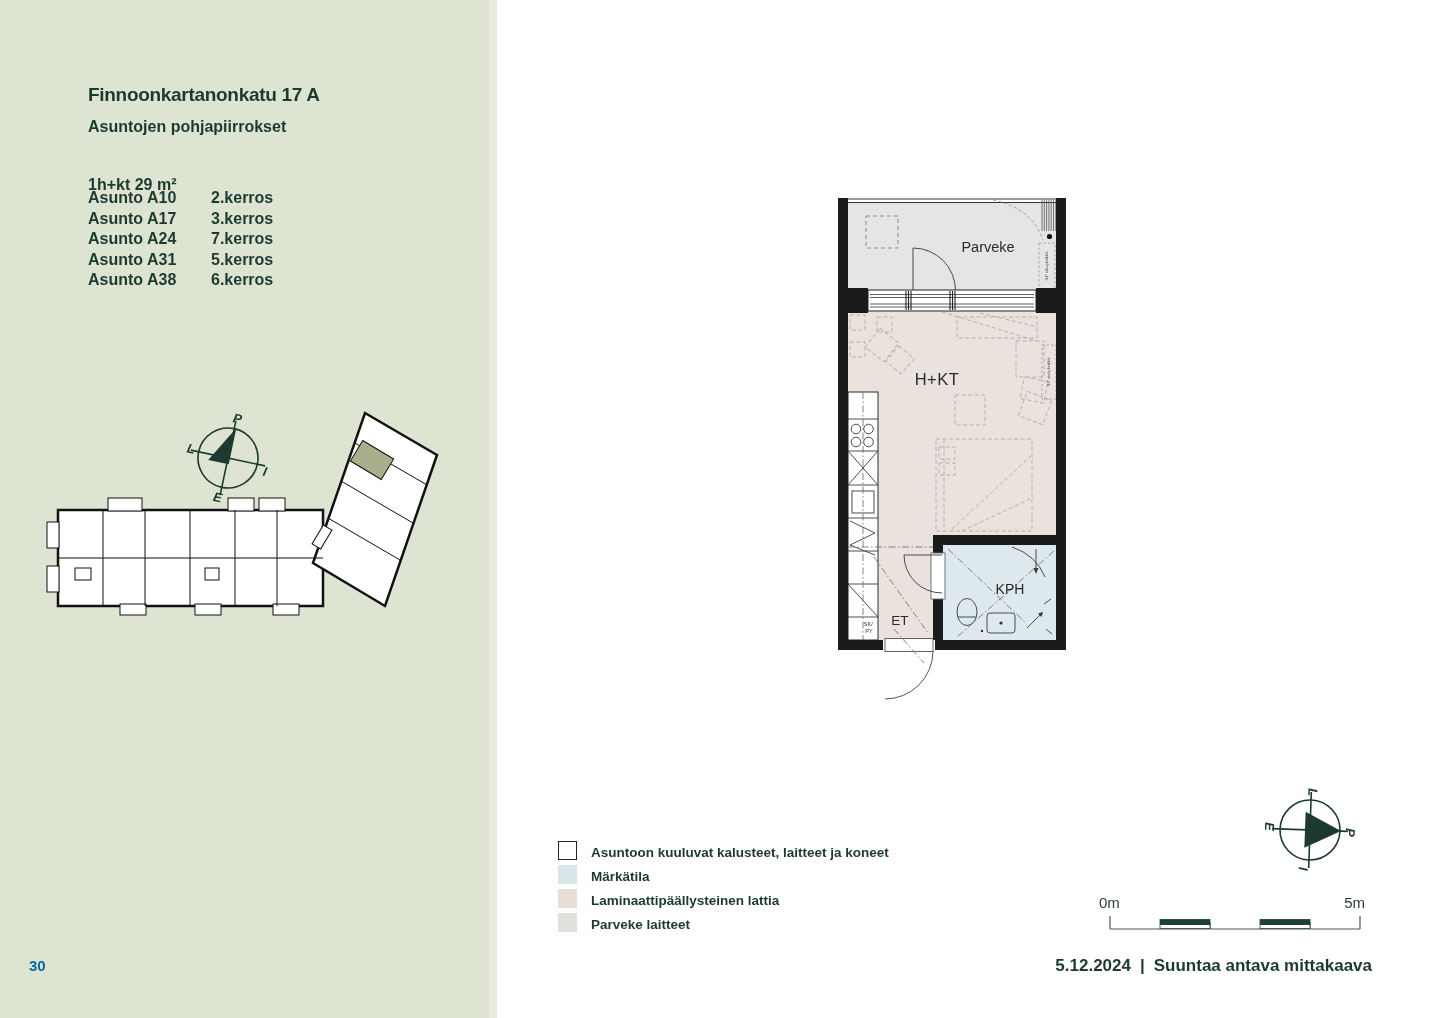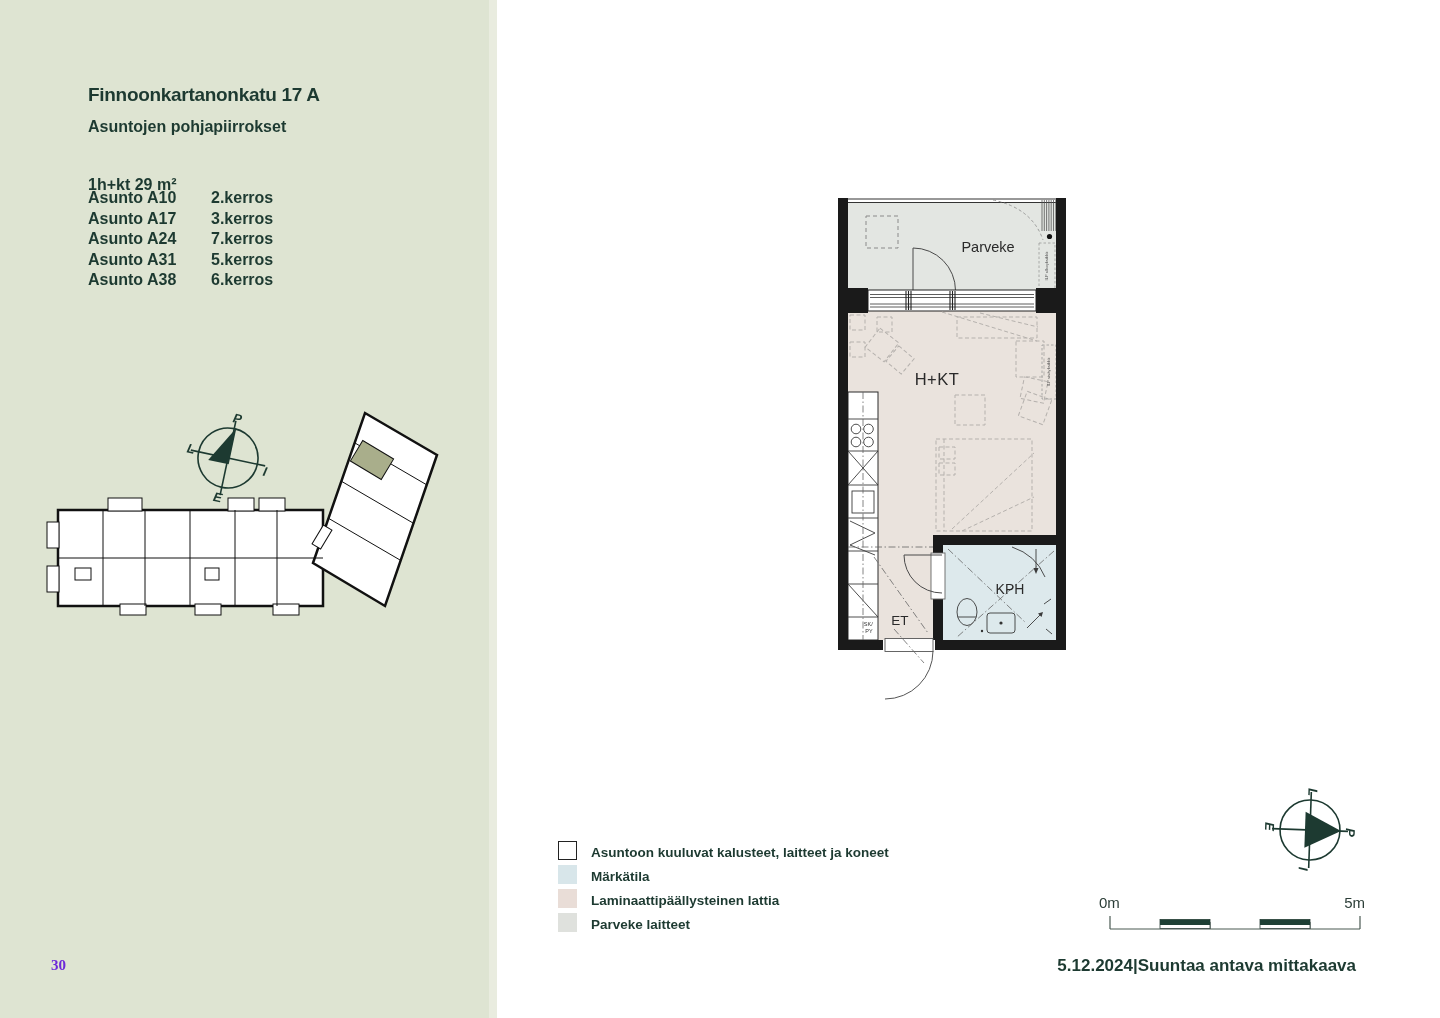--- a/index.html
+++ b/index.html
@@ -7,29 +7,29 @@
        font-family:"Liberation Sans",sans-serif;overflow:hidden;}
   .abs{position:absolute;}
   
   .sidebar{left:0;top:0;width:489px;height:1018px;background:#dee4d2;border-right:8px solid #e9ecdf;}
   .title{left:88px;top:84px;font-size:19px;font-weight:700;color:#1d3a31;letter-spacing:-0.3px;}
   .subtitle{left:88px;top:118px;font-size:16px;font-weight:700;color:#1d3a31;}
   .unittype{left:88px;top:161px;font-size:16px;font-weight:700;color:#1d3a31;margin-top:15px;}
   .aptlist{left:88px;top:188px;font-size:16px;font-weight:700;color:#1d3a31;}
   .aptrow{display:flex;line-height:20.5px;}
   .aptrow .nm{width:123px;}
-  .pagenum{left:51px;top:957px;font-size:15px;font-weight:700;color:#6d28d9;font-family:Liberation Serif, serif;}
+  .pagenum{left:29px;top:957px;font-size:15px;font-weight:700;color:#0369a1;}
   
   .legend{left:558px;top:841px;color:#1d3a31;}
   .lrow{display:flex;align-items:flex-end;margin-bottom:5px;height:19px;}
   .sw{width:19px;height:19px;margin-right:14px;flex:0 0 19px;}
   .sw.bordered{box-sizing:border-box;border:1.6px solid #222;}
   .lrow .lbl{font-size:13.5px;font-weight:700;}
   
-  .dateline{right:84px;top:956px;font-size:17px;font-weight:700;color:#1d3a31;display:flex;}
+  .dateline{right:68px;top:956px;font-size:17px;font-weight:700;color:#1d3a31;display:flex;gap:9px;}
   
   svg text{font-family:"Liberation Sans",sans-serif;}
   .planlabel{fill:#2a2a2a;}
   .fixt{stroke:#3a3a3a;stroke-width:0.9;fill:none;}
   .furn{stroke:#b5b1ad;stroke-width:1;fill:none;stroke-dasharray:4 2.5;}
   .cl{stroke:#666;stroke-width:0.8;fill:none;stroke-dasharray:7 2.5 1.5 2.5;}
   .door{stroke:#4a4a4a;stroke-width:1;fill:none;}
   .kp{stroke:#111;fill:#ffffff;}
 </style>
 </head>

